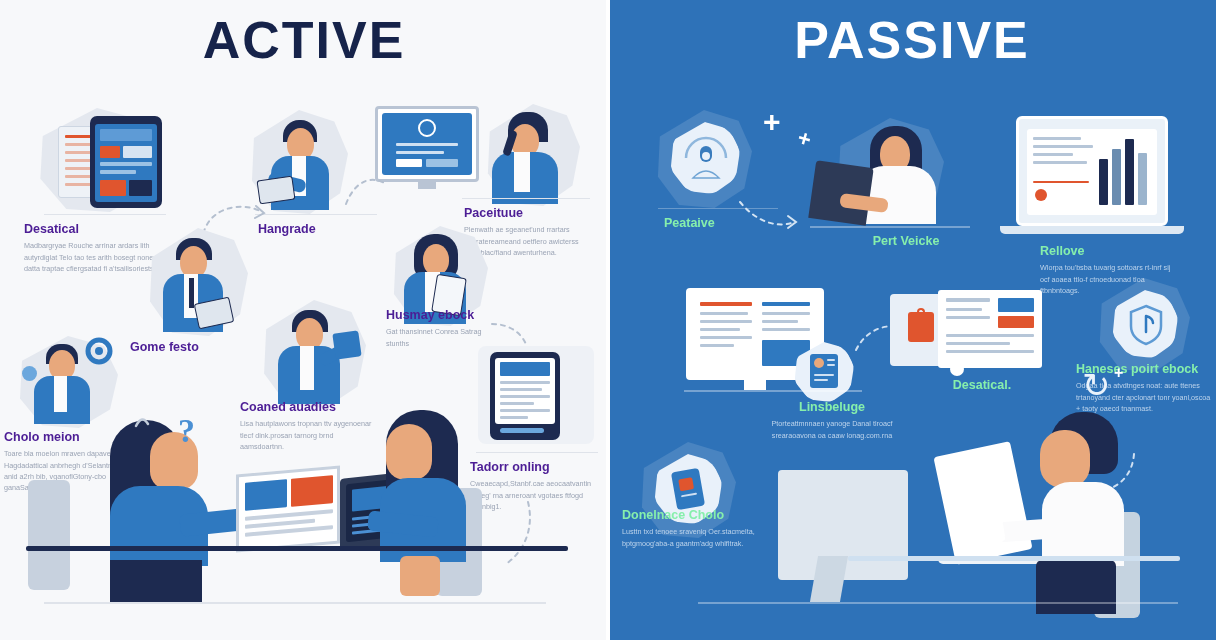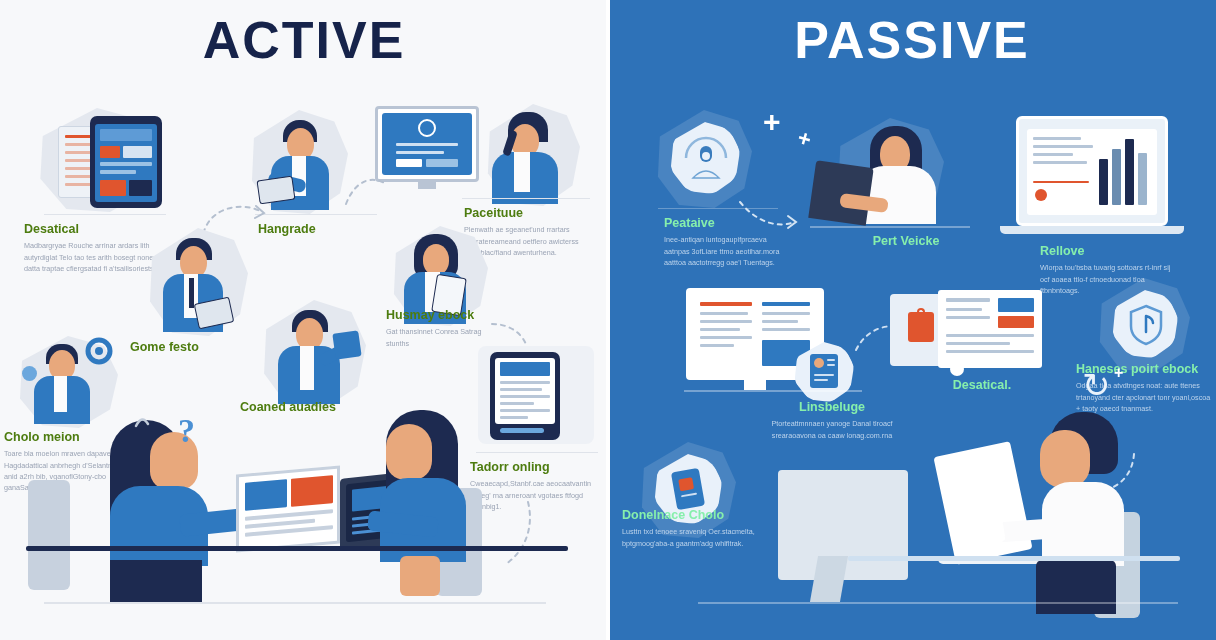--- a/index.html
+++ b/index.html
@@ -35,21 +35,21 @@
 
   
   .node { position: absolute; }
 
   .caption { position: absolute; width: 150px; }
   .cap-title {
     font-size: 12.5px; font-weight: bold; line-height: 1.15;
     margin-bottom: 4px;
   }
   .cap-body { font-size: 7.2px; line-height: 1.55; }
-  .light .cap-title { color: #4d7c0f; }
+  .light .cap-title { color: #4c1d95; }
   .light .cap-body  { color: #9aa3b4; }
   .dark  .cap-title { color: #86efac; }
   .dark  .cap-body  { color: #bdd4ec; }
   .cap-center { text-align: center; }
 
   .rule { position: absolute; height: 1px; background: #dfe3ea; }
   .rule.on-blue { background: rgba(255,255,255,.28); }
 
   
   .blob {
@@ -229,20 +229,21 @@
       <div class="blob" style="left:262px; top:300px; width:104px; height:108px;"></div>
       <div class="p-hair" style="left:292px; top:310px; width:36px; height:22px; border-radius:16px 16px 0 0;"></div>
       <div class="p-head" style="left:296px; top:318px; width:27px; height:32px;"></div>
       <div class="p-body" style="left:278px; top:346px; width:62px; height:58px; border-radius:18px 18px 0 0;"></div>
       <div class="p-body white" style="left:300px; top:346px; width:14px; height:44px;"></div>
       <div class="p-arm" style="left:318px; top:348px; width=34px; width:34px; height:12px; transform:rotate(-28deg);"></div>
       <div class="screen" style="left:334px; top:332px; width:26px; height:26px; background:#2f79c0;
                                  border-radius:3px; transform:rotate(-8deg);"></div>
       <div class="caption" style="left:240px; top:400px; width:132px;">
         <div class="cap-title">Coaned auadies</div>
+        <div class="cap-body">Lisa hautplawons tropnan ttv aygenoenar tlecf dink.prosan tarnorg brnd aamsdoartnn.</div>
       </div>
     </div>
 
     <div class="node">
       <div class="blob" style="left:18px; top:336px; width:100px; height:92px;"></div>
       <div class="p-hair" style="left:46px; top:344px; width:32px; height:20px; border-radius:14px 14px 0 0;"></div>
       <div class="p-head" style="left:49px; top:350px; width:26px; height:30px;"></div>
       <div class="p-body" style="left:34px; top:376px; width:56px; height:48px; border-radius:16px 16px 0 0;"></div>
       <div class="p-body white" style="left:54px; top:376px; width:13px; height:36px;"></div>
       <svg style="position:absolute; left:84px; top:336px;" width="30" height="30">
@@ -342,21 +343,20 @@
       <div class="badge on-blue" style="left:62px; top:122px; width:70px; height:72px;"></div>
       <svg style="position:absolute; left:72px; top:134px;" width="52" height="48">
         <path d="M6 24 A 20 20 0 0 1 46 24" fill="none" stroke="#8fb7dd" stroke-width="2.5"></path>
         <rect x="20" y="12" width="12" height="16" rx="6" fill="#3a7cbd"></rect>
         <path d="M13 44 Q 26 30 39 44 Z" fill="#e9f1fa" stroke="#6fa4d4" stroke-width="1.5"></path>
         <circle cx="26" cy="22" r="4" fill="#e9f1fa"></circle>
       </svg>
       <div class="rule on-blue" style="left:50px; top:208px; width:120px;"></div>
       <div class="caption" style="left:56px; top:216px; width:128px;">
         <div class="cap-title">Peataive</div>
-        <div class="cap-body">Inee-antiqan luntogaupifprcaeva aatnpas 3ofLiare ttmo aeotihar.mora aatttoa aactotrregg oae'i Tuentags.</div>
       </div>
       <svg class="arrow-dots" style="left:130px; top:198px;" width="60" height="34">
         <path d="M2 4 C 20 26, 42 30, 56 24" fill="none" stroke="#d4e4f3" stroke-width="2" stroke-dasharray="4 5" stroke-linecap="round"></path>
         <path d="M50 18 L58 24 L50 30" fill="none" stroke="#d4e4f3" stroke-width="2" stroke-linecap="round"></path>
       </svg>
       <div class="plus-glyph" style="left:155px; top:105px; font-size:30px;">+</div>
       <div class="plus-glyph" style="left:190px; top:126px; font-size:22px; transform:rotate(16deg);">+</div>
     </div>
 
     <div class="node">

